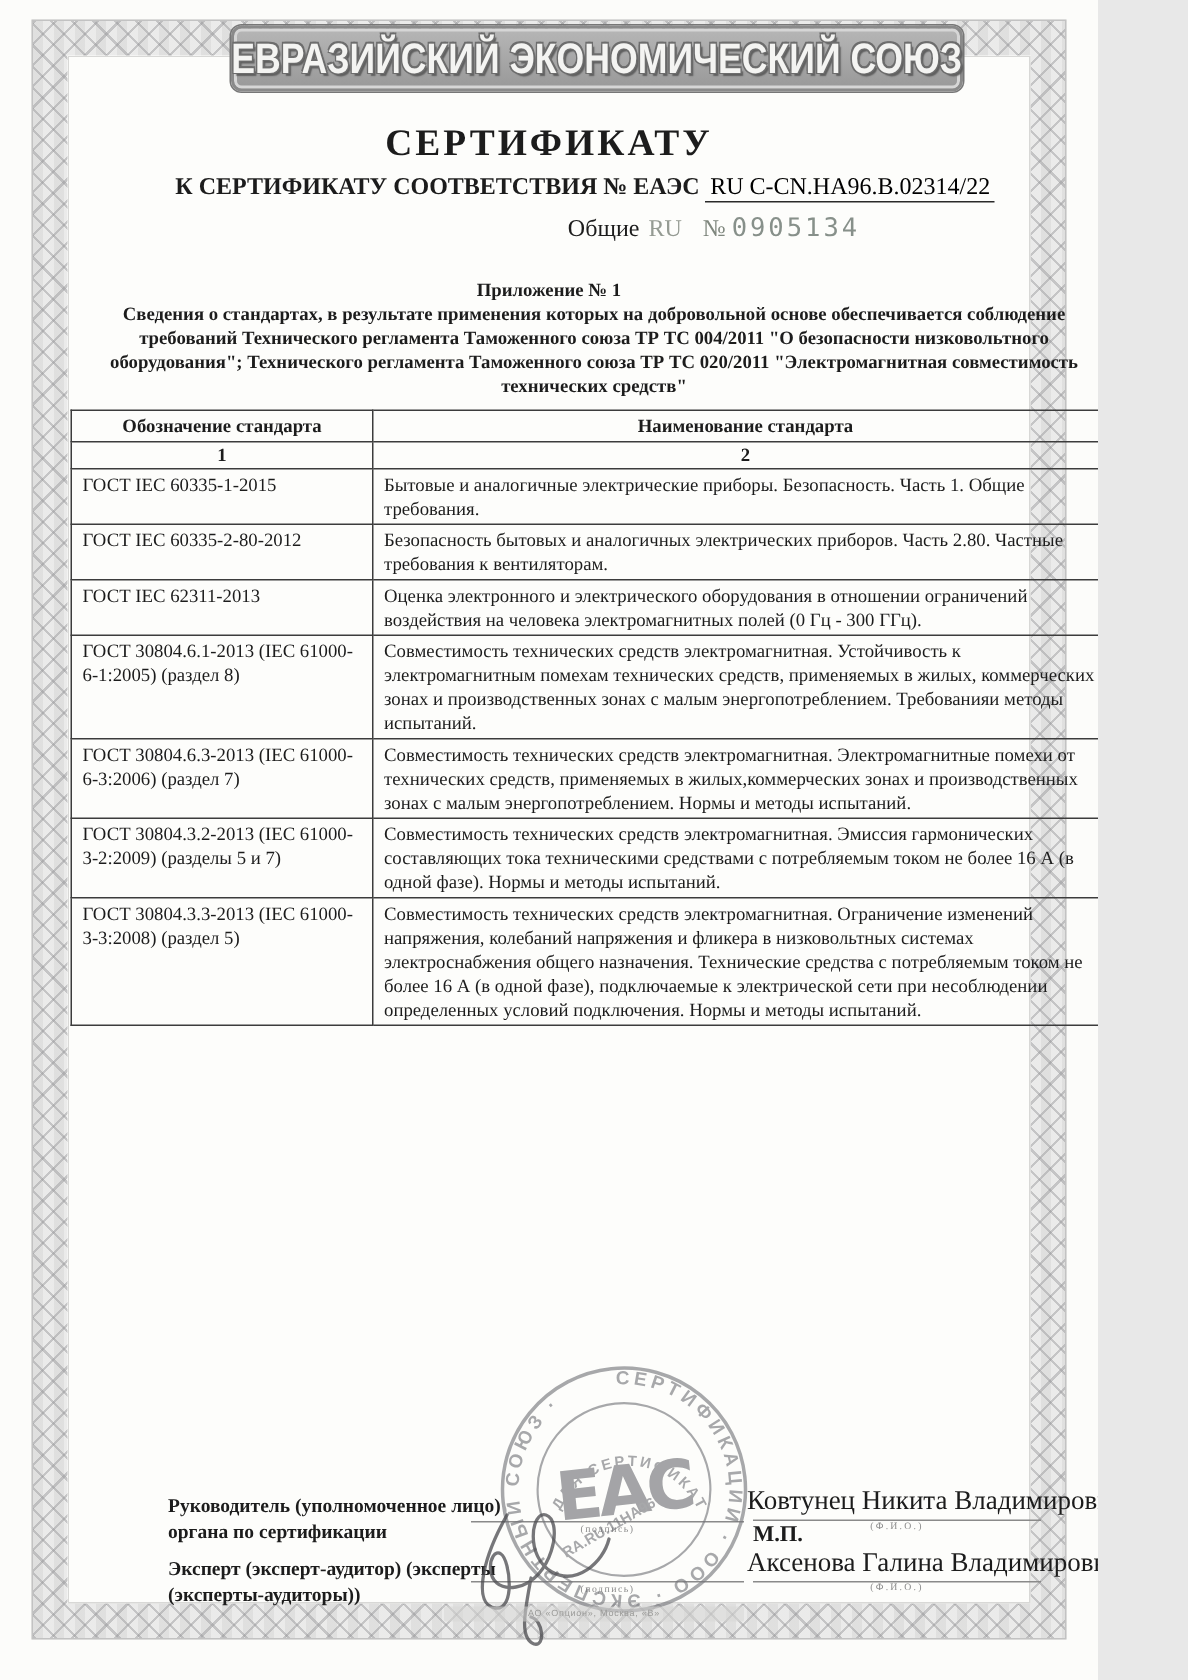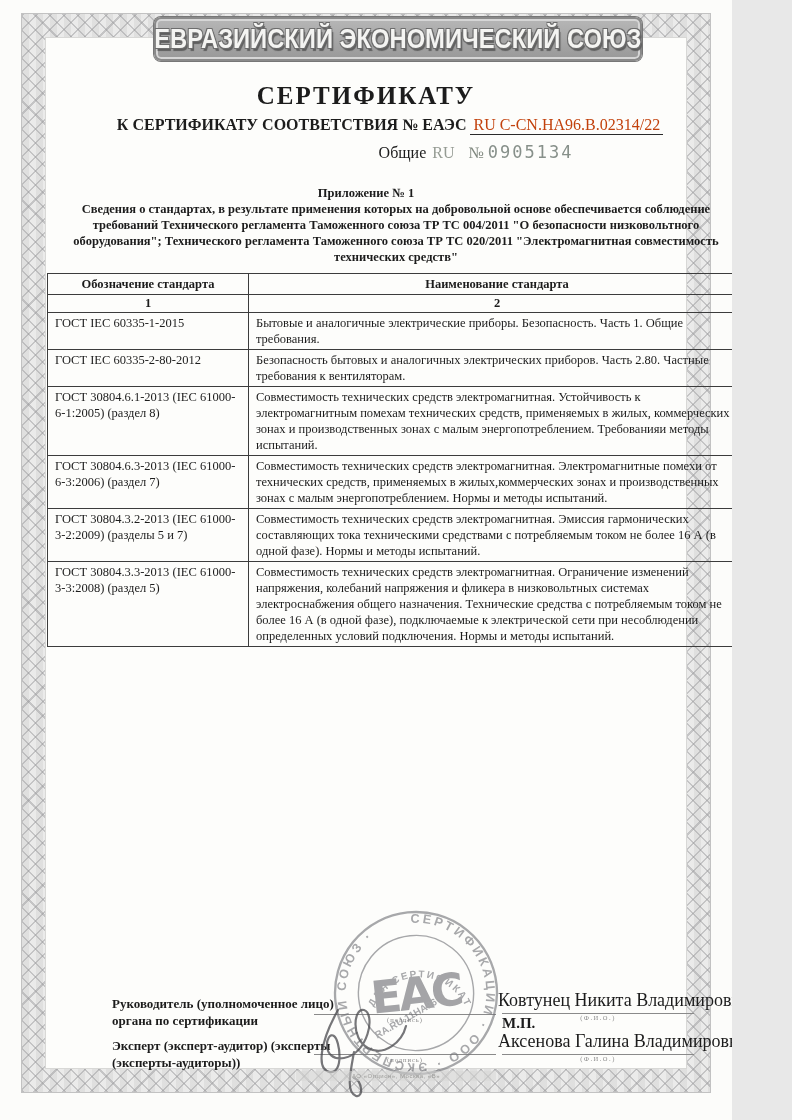--- a/index.html
+++ b/index.html
@@ -23,21 +23,21 @@
   .banner span{font-family:"Liberation Sans",sans-serif;font-weight:bold;font-size:27px;
     white-space:nowrap;transform:scaleX(.88) scaleY(1.05);letter-spacing:0;
     color:#f4f4f2;
     text-shadow:1px 1px 0 #6d6d6d,-1px -1px 0 #6d6d6d,1px -1px 0 #6d6d6d,-1px 1px 0 #6d6d6d,2px 2px 1px #5f5f5f;}
   
   .title{position:absolute;top:82px;left:0;width:100%;text-align:center;
     font-size:25px;font-weight:bold;letter-spacing:2px;}
   .cert-line{position:absolute;top:116px;left:0;width:100%;text-align:center;
     font-size:16px;transform:translateX(24px);white-space:nowrap;}
   .cert-line .lbl{font-weight:bold;}
-  .cert-line .num{border-bottom:1.5px solid #2a2a2a;padding:0 3px 1px;color:#c2410c;}
+  .cert-line .num{border-bottom:1.5px solid #2a2a2a;padding:0 3px 1px;color:#000000;}
   .series-line{position:absolute;top:142px;left:0;width:100%;text-align:center;
     transform:translateX(110px);font-size:16px;white-space:nowrap;}
   .series-line .code{color:#959b93;margin:0 14px 0 6px;}
   .series-line .no{color:#7f877e;margin-right:4px;}
   .series-line .sn{font-family:"DejaVu Sans Mono",monospace;font-size:17px;
     color:#87908a;letter-spacing:2px;}
   .annex-no{position:absolute;top:186px;left:0;width:100%;text-align:center;
     font-size:12.5px;font-weight:bold;}
   .annex-desc{position:absolute;top:202px;left:56px;width:680px;text-align:center;
     font-size:12.5px;font-weight:bold;line-height:1.27;margin:0;}
@@ -106,20 +106,24 @@
     </tr>
     <tr>
       <td class="des">ГОСТ IEC 60335-1-2015</td>
       <td>Бытовые и аналогичные электрические приборы. Безопасность. Часть 1. Общие требования.</td>
     </tr>
     <tr>
       <td class="des">ГОСТ IEC 60335-2-80-2012</td>
       <td>Безопасность бытовых и аналогичных электрических приборов. Часть 2.80. Частные требования к вентиляторам.</td>
     </tr>
     <tr>
+      <td class="des">ГОСТ IEC 62311-2013</td>
+      <td>Оценка электронного и электрического оборудования в отношении ограничений воздействия на человека электромагнитных полей (0 Гц - 300 ГГц).</td>
+    </tr>
+    <tr>
       <td class="des">ГОСТ 30804.6.1-2013 (IEC 61000-6-1:2005) (раздел 8)</td>
       <td>Совместимость технических средств электромагнитная. Устойчивость к электромагнитным помехам технических средств, применяемых в жилых, коммерческих зонах и производственных зонах с малым энергопотреблением. Требованияи методы испытаний.</td>
     </tr>
     <tr>
       <td class="des">ГОСТ 30804.6.3-2013 (IEC 61000-6-3:2006) (раздел 7)</td>
       <td>Совместимость технических средств электромагнитная. Электромагнитные помехи от технических средств, применяемых в жилых,коммерческих зонах и производственных зонах с малым энергопотреблением. Нормы и методы испытаний.</td>
     </tr>
     <tr>
       <td class="des">ГОСТ 30804.3.2-2013 (IEC 61000-3-2:2009) (разделы 5 и 7)</td>
       <td>Совместимость технических средств электромагнитная. Эмиссия гармонических составляющих тока техническими средствами с потребляемым током не более 16 А (в одной фазе). Нормы и методы испытаний.</td>

